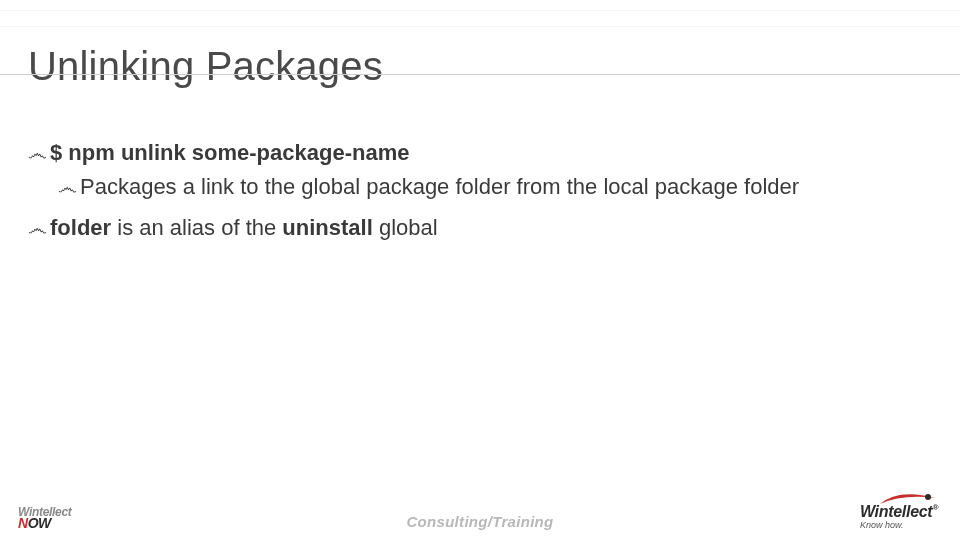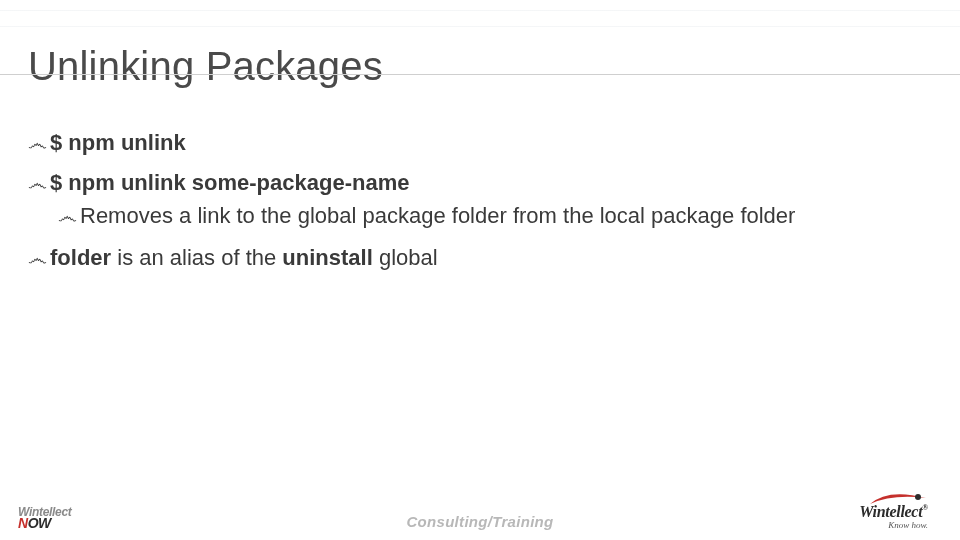--- a/index.html
+++ b/index.html
@@ -120,25 +120,24 @@
     font-weight: 800;
     font-style: italic;
     letter-spacing: -0.5px;
     display: block;
   }
   .logo-left .now .n1 { color: #c5302c; }
   .logo-left .now .n2 { color: #2c2c2c; }
 
   .logo-right {
     position: absolute;
-    right: 32px;
+    right: 22px;
     bottom: 10px;
-    text-align: right;
+    text-align: left;
     line-height: 1;
-    font-family: Liberation Serif, serif;
   }
   .logo-right .swoosh {
     display: block;
     margin: 0 0 -2px auto;
   }
   .logo-right .brand {
     font-size: 16px;
     font-weight: 800;
     font-style: italic;
     color: #2c2c2c;
@@ -160,31 +159,28 @@
 <body>
 
 <div class="rule-lines"></div>
 
 <div class="title">Unlinking Packages</div>
 <div class="title-underline"></div>
 
 <div class="content">
 
   <div class="block">
-    <div class="lvl1">
-      <span class="bullet">෴</span><span class="bold">$ npm unlink</span>
-    </div>
   </div>
 
   <div class="block">
     <div class="lvl1">
       <span class="bullet">෴</span><span class="bold">$ npm unlink some-package-name</span>
     </div>
     <div class="lvl2">
-      <span class="bullet">෴</span><span>Removes a link to the global package folder from the local package folder</span>
+      <span class="bullet">෴</span><span>Packages a link to the global package folder from the local package folder</span>
     </div>
   </div>
 
   <div class="lvl1">
     <span class="bullet">෴</span><span class="bold">folder</span><span> is an alias of the </span><span class="bold">uninstall</span><span> global</span>
   </div>
 
 </div>
 
 <div class="footer">

